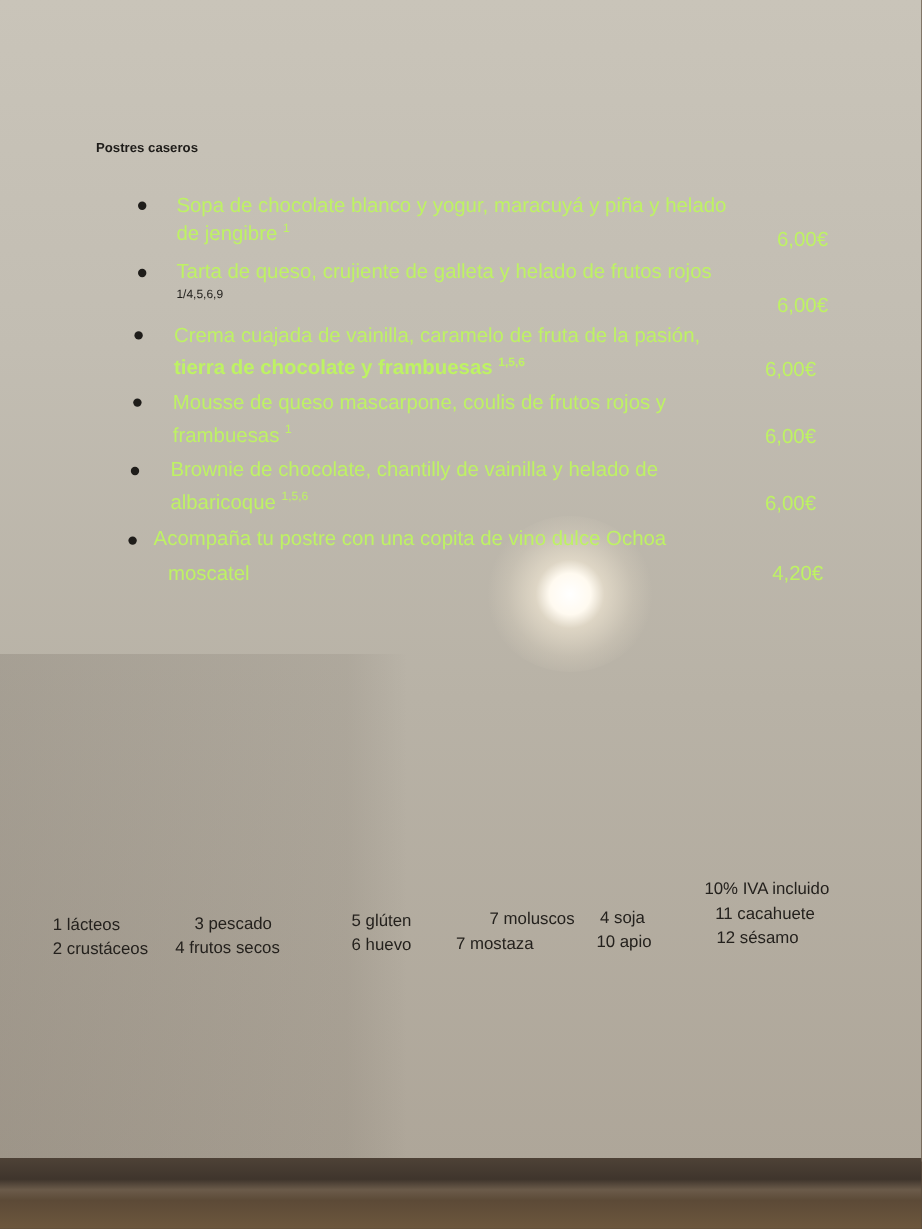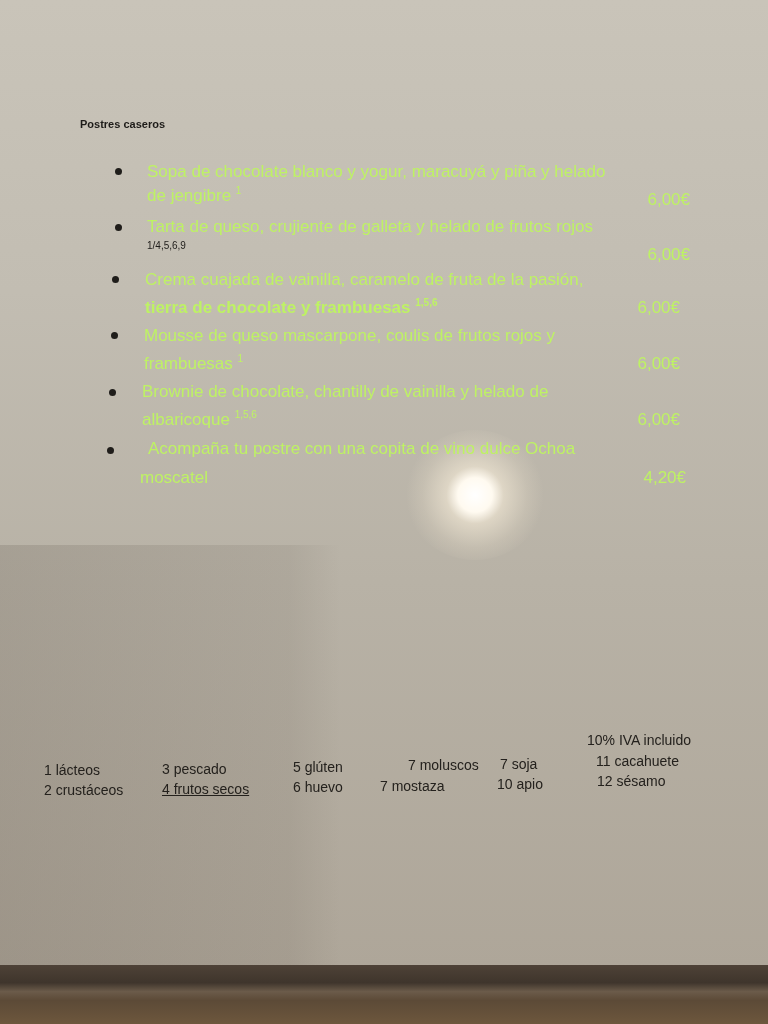--- a/index.html
+++ b/index.html
@@ -77,32 +77,32 @@
 
 <div>
   <span class="bullet" style="left:109px;top:389px;"></span>
   <span class="line item" style="left:142px;top:382px;width:auto;">Brownie de chocolate, chantilly de vainilla y helado de</span>
   <span class="line item" style="left:142px;top:409px;width:auto;"><span>albaricoque</span> <sup>1,5,6</sup></span>
   <span class="price item" style="left:590px;top:410px;width:90px;">6,00€</span>
 </div>
 
 <div>
   <span class="bullet" style="left:107px;top:447px;"></span>
-  <span class="line item" style="left:148px;top:439px;width:auto;">Acompaña tu postre con una copita de vino dulce Ochoa</span>
+  <span class="line item" style="left:128px;top:439px;width:auto;">Acompaña tu postre con una copita de vino dulce Ochoa</span>
   <span class="line item" style="left:140px;top:468px;width:auto;">moscatel</span>
   <span class="price item" style="left:596px;top:468px;width:90px;">4,20€</span>
 </div>
 
 <div>
   <span class="legend" style="left:587px;top:732px;">10% IVA incluido</span>
   <span class="legend" style="left:44px;top:762px;">1 lácteos</span>
   <span class="legend" style="left:44px;top:782px;">2 crustáceos</span>
   <span class="legend" style="left:162px;top:761px;">3 pescado</span>
-  <span class="legend" style="left:162px;top:781px;text-decoration:underline;">4 frutos secos</span>
+  <span class="legend" style="left:146px;top:781px;">4 frutos secos</span>
   <span class="legend" style="left:293px;top:759px;">5 glúten</span>
   <span class="legend" style="left:293px;top:779px;">6 huevo</span>
   <span class="legend" style="left:380px;top:757px;margin-left:28px;">7 moluscos</span>
   <span class="legend" style="left:380px;top:778px;">7 mostaza</span>
-  <span class="legend" style="left:500px;top:756px;">7 soja</span>
+  <span class="legend" style="left:500px;top:756px;">4 soja</span>
   <span class="legend" style="left:497px;top:776px;">10 apio</span>
   <span class="legend" style="left:596px;top:753px;">11 cacahuete</span>
   <span class="legend" style="left:597px;top:773px;">12 sésamo</span>
 </div>
 
 </body></html>

